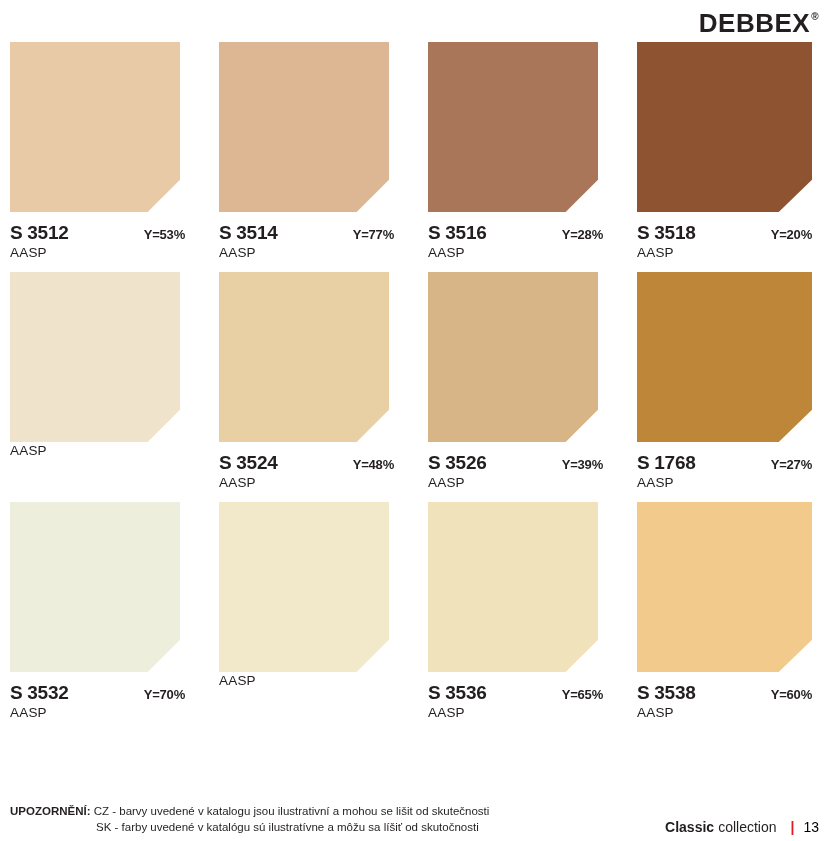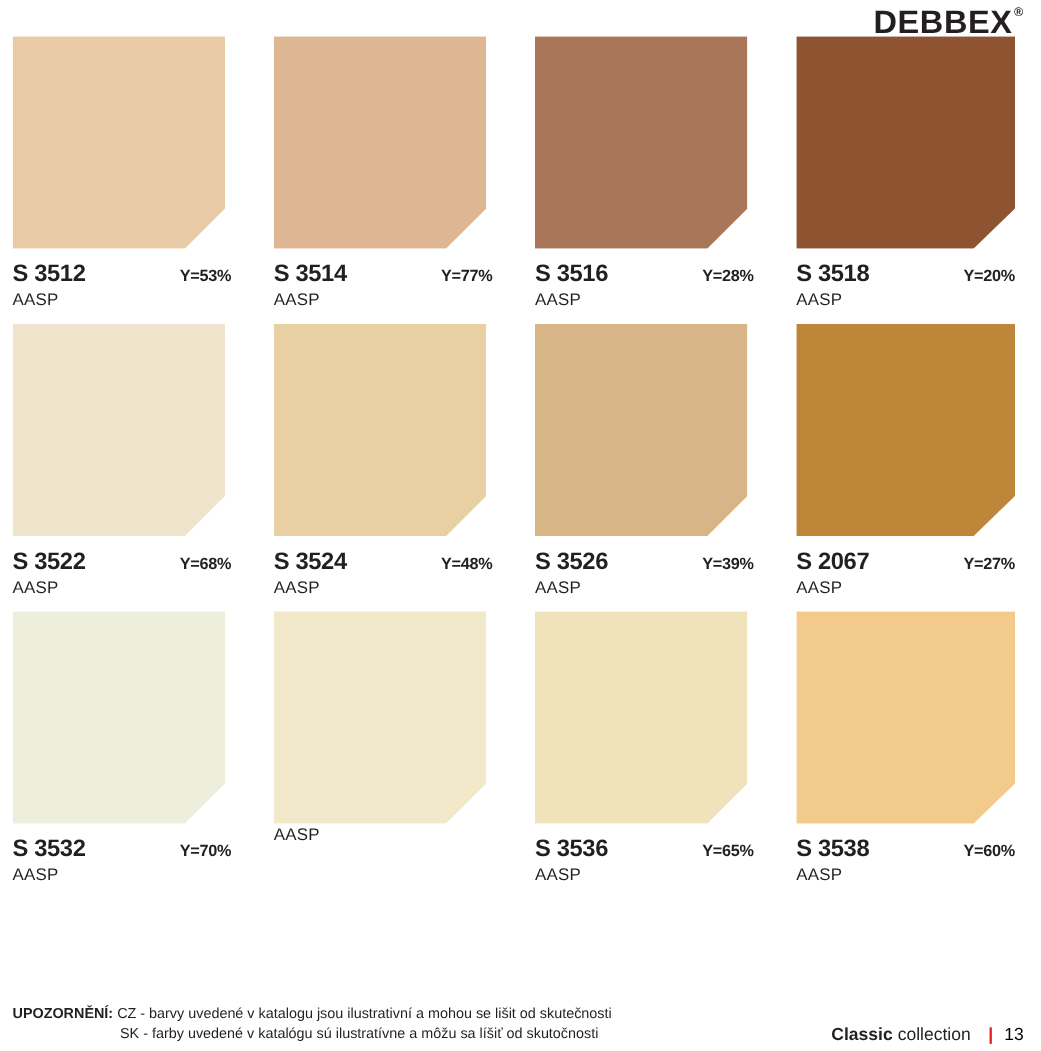--- a/index.html
+++ b/index.html
@@ -11,21 +11,21 @@
     width: 833px;
     height: 841px;
     font-family: "Liberation Sans", sans-serif;
     color: #231f20;
     position: relative;
     overflow: hidden;
   }
 
   
   .header {
-    height: 29px;
+    height: 42px;
     display: flex;
     align-items: center;
     justify-content: flex-end;
     padding: 4px 14px 0 0;
     box-sizing: border-box;
   }
   .brand {
     font-size: 26px;
     font-weight: bold;
     letter-spacing: 0.5px;
@@ -184,24 +184,20 @@
         <span class="code">S 3518</span>
         <span class="yval">Y=20%</span>
       </div>
       <div class="sub">AASP</div>
     </div>
   </div>
 
   <div class="row">
     <div class="cell">
       <div class="chip" id="c10" style="background-color: rgb(240, 227, 203);"></div>
-      <div class="labels">
-        <span class="code">S 3522</span>
-        <span class="yval">Y=68%</span>
-      </div>
       <div class="sub">AASP</div>
     </div>
     <div class="cell">
       <div class="chip" id="c11" style="background-color: rgb(233, 207, 164);"></div>
       <div class="labels">
         <span class="code">S 3524</span>
         <span class="yval">Y=48%</span>
       </div>
       <div class="sub">AASP</div>
     </div>
@@ -209,21 +205,21 @@
       <div class="chip" id="c12" style="background-color: rgb(216, 181, 134);"></div>
       <div class="labels">
         <span class="code">S 3526</span>
         <span class="yval">Y=39%</span>
       </div>
       <div class="sub">AASP</div>
     </div>
     <div class="cell">
       <div class="chip chip-wide" id="c13" style="background-color: rgb(189, 134, 57);"></div>
       <div class="labels">
-        <span class="code">S 2067</span>
+        <span class="code">S 1768</span>
         <span class="yval">Y=27%</span>
       </div>
       <div class="sub">AASP</div>
     </div>
   </div>
 
   <div class="row">
     <div class="cell">
       <div class="chip" id="c20" style="background-color: rgb(237, 238, 219);"></div>
       <div class="labels">

